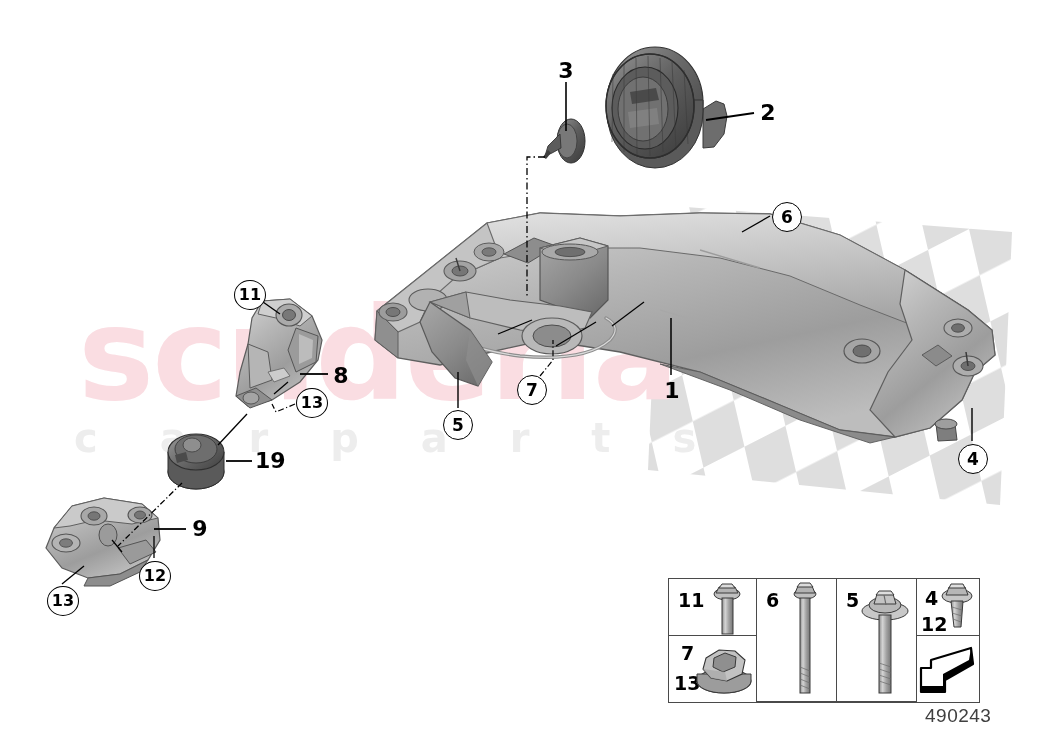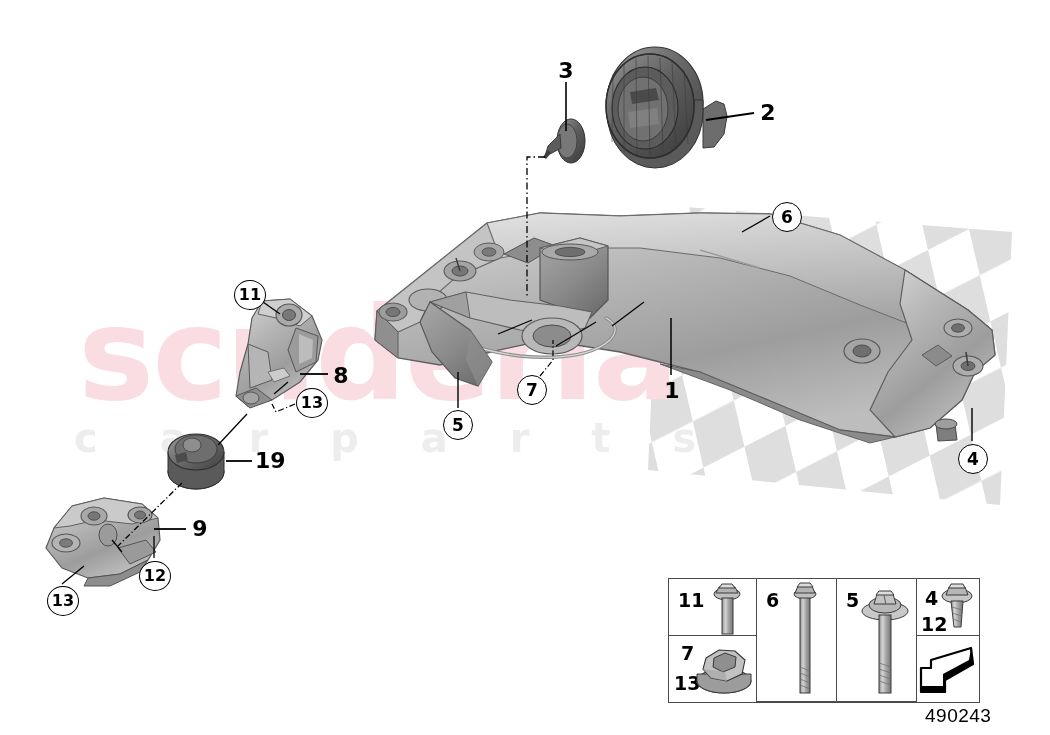--- a/index.html
+++ b/index.html
@@ -97,21 +97,21 @@
     font-size: 19px;
     color: #000;
     line-height: 1;
   }
   #diagram-number {
     position: absolute;
     left: 925px;
     top: 705px;
     font-family: "Liberation Sans", sans-serif;
     font-size: 19px;
-    color: #000000;
+    color: #404040;
     letter-spacing: 0.5px;
   }
 </style>
 </head>
 <body>
 
 <div id="sheet">
 
   <div class="layer" id="wm-layer">
     <svg class="layer" viewBox="0 0 1050 735">

